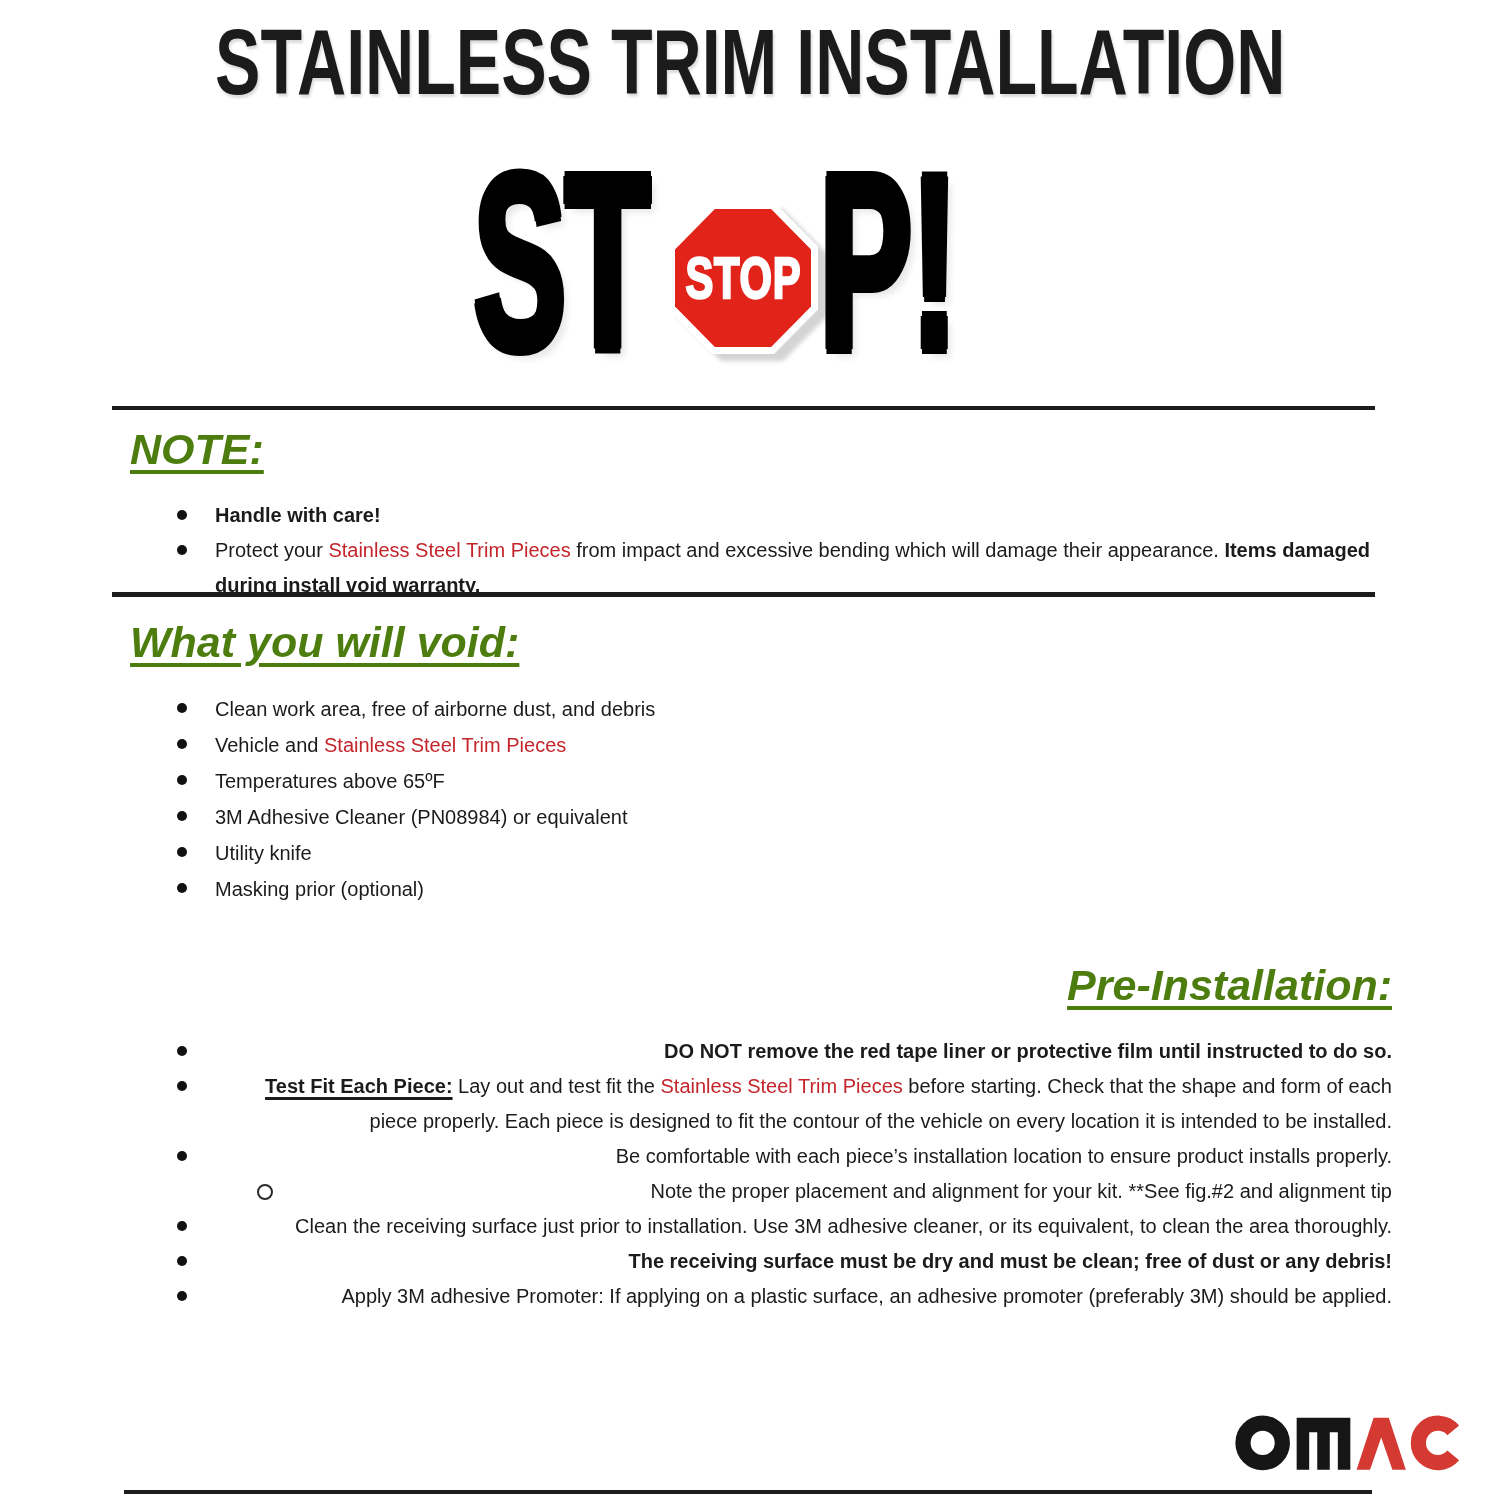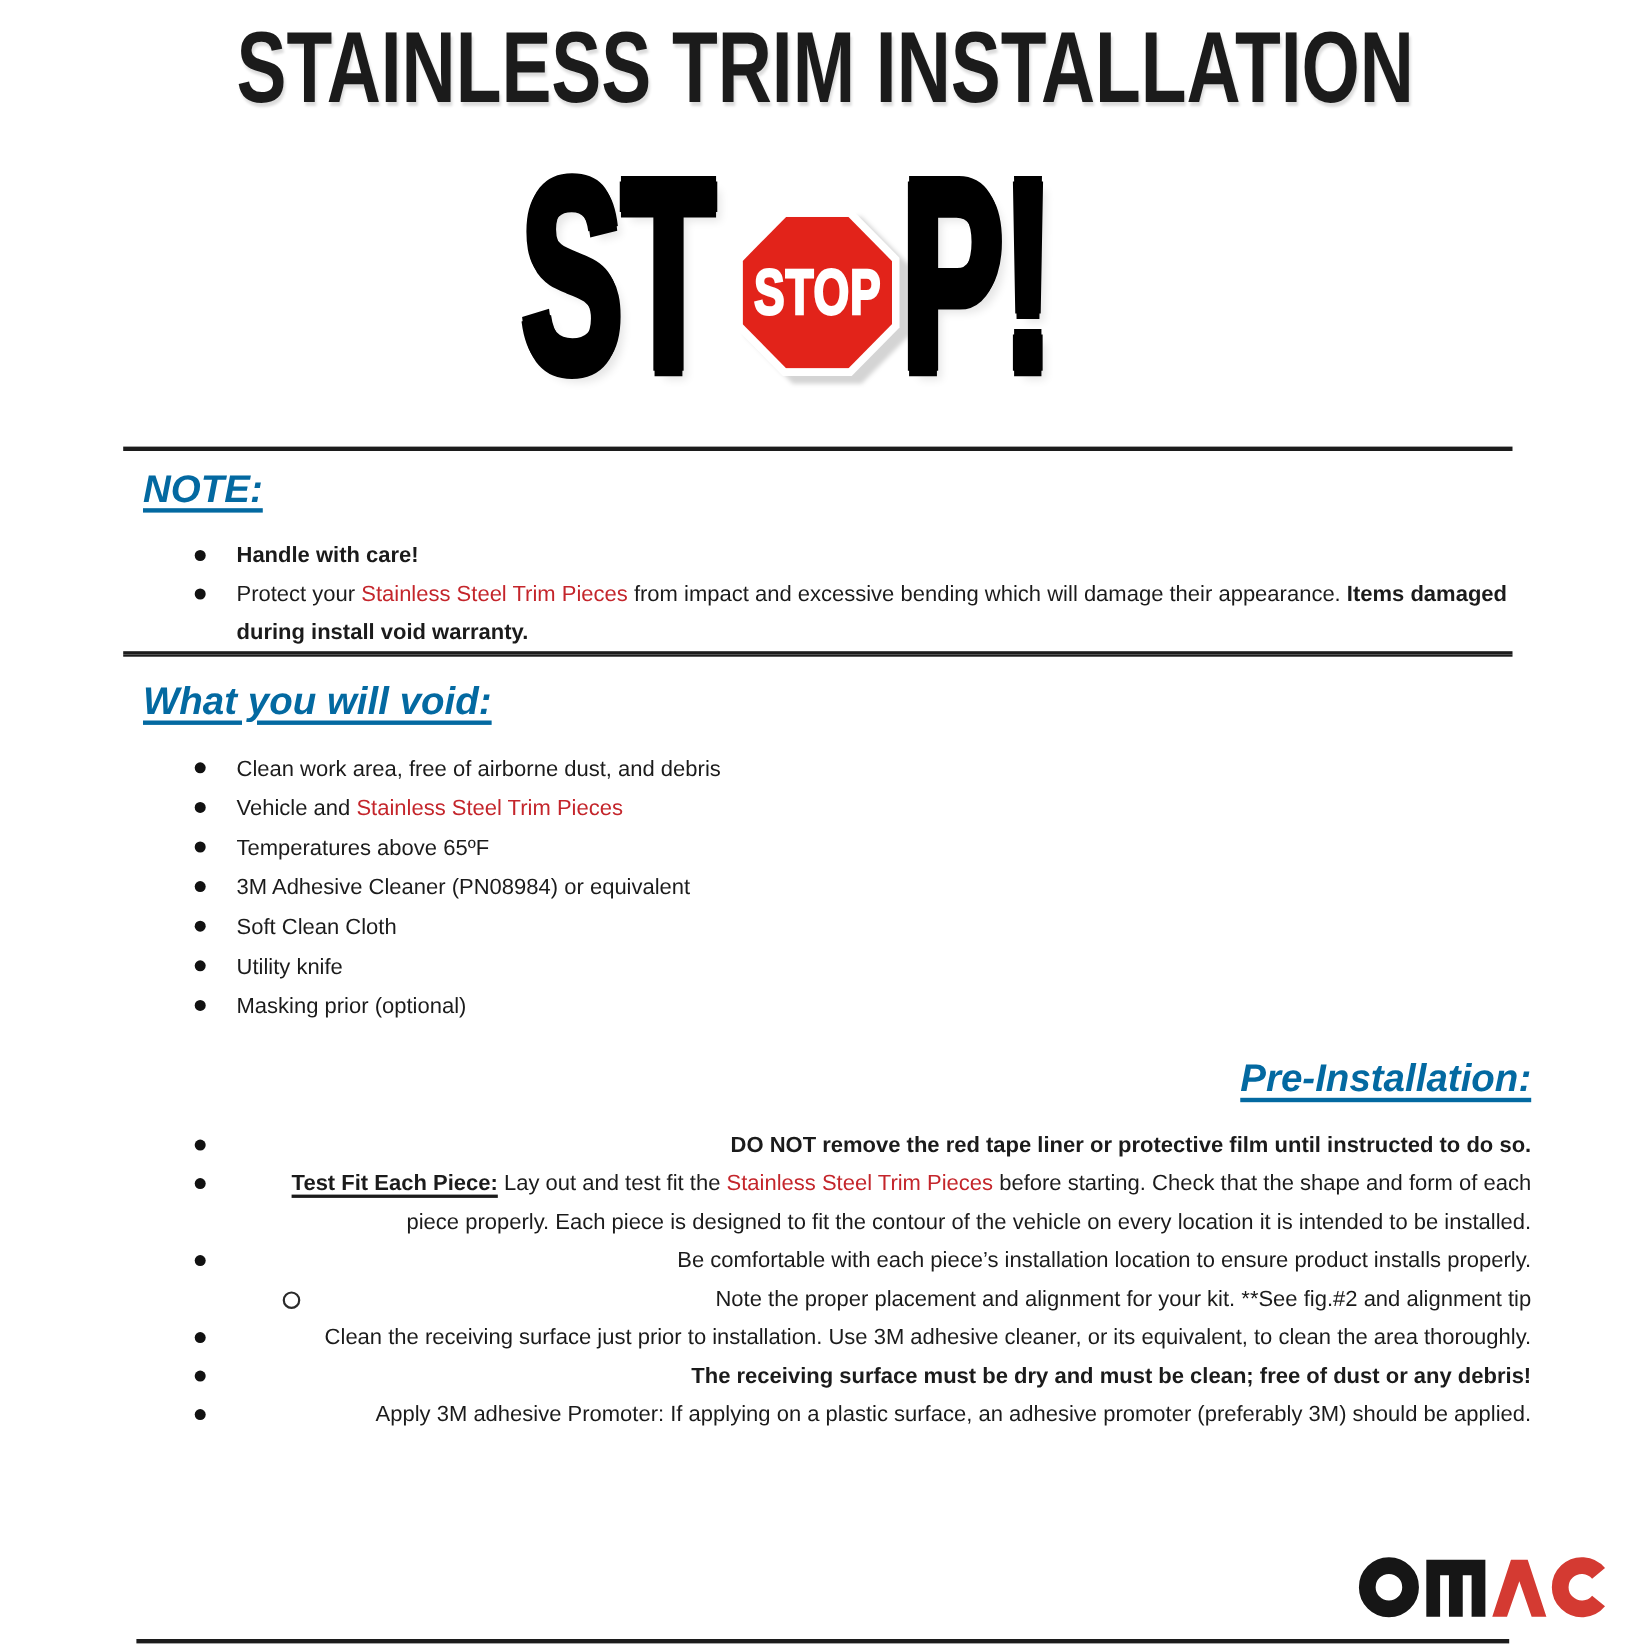--- a/index.html
+++ b/index.html
@@ -23,21 +23,21 @@
     position:absolute;top:14px;left:0;width:100%;
     text-align:center;font-weight:bold;font-size:92px;line-height:1.05;
     white-space:nowrap;
   }
   .doc-title .squeeze{
     display:inline-block;transform:scaleX(0.74);transform-origin:center;
     text-shadow:2px 3px 3px rgba(0,0,0,0.14);
   }
 
   
-  .stop-graphic{position:absolute;top:148px;left:0;width:100%;height:225px;padding-left:37px;}
+  .stop-graphic{position:absolute;top:160px;left:0;width:100%;height:225px;padding-left:37px;}
   .stop-letters{
     position:absolute;top:-22px;
     font-size:250px;line-height:1;font-weight:bold;color:#000;
     -webkit-text-stroke:10px #000;
     text-shadow:7px 0 0 #000,-7px 0 0 #000, 12px 8px 10px rgba(0,0,0,0.10);
     white-space:nowrap;
   }
   .stop-st{left:474px;transform:scaleX(0.55);transform-origin:left center;}
   .stop-p{left:820px;transform:scaleX(0.55);transform-origin:left center;}
   .oct-shadow{position:absolute;left:668px;top:42px;filter:drop-shadow(9px 7px 2px #d4d4d4);}
@@ -62,23 +62,23 @@
   .rule-1{top:406px;left:112px;width:1263px;}
   .rule-2{top:592px;left:112px;width:1263px;border-top:3px solid var(--rule);border-bottom:2px solid var(--rule);height:5px;}
   .rule-3{top:1490px;left:124px;width:1248px;}
 
   
   .section{position:absolute;left:130px;width:1262px;}
   .sec-note{top:424px;}
   .sec-need{top:617px;}
   .sec-pre{top:960px;text-align:right;}
   h2.sec-heading{
-    font-size:35px;font-weight:bold;font-style:italic;line-height:1.2;
+    font-size:43px;font-weight:bold;font-style:italic;line-height:1.2;
     text-decoration:underline;text-decoration-thickness:4px;text-underline-offset:6px;
-    margin:0 0 22px 0;color:#0369a1;
+    margin:0 0 22px 0;color:#4d7c0f;
   }
   ul.bullets{list-style:none;margin:0;padding:0;}
   ul.bullets li{
     position:relative;padding-left:85px;font-size:20px;line-height:35px;
     color:var(--ink);
   }
   ul.bullets li::before{
     content:"";position:absolute;left:47px;top:12px;width:10px;height:10px;
     border-radius:50%;background:#111;
   }
@@ -127,21 +127,20 @@
 
   <div class="rule rule-2"></div>
 
   <section class="section sec-need">
     <h2 class="sec-heading">What you will void:</h2>
     <ul class="bullets roomy">
         <li><span class="s-n">Clean work area, free of airborne dust, and debris</span></li>
         <li><span class="s-n">Vehicle and </span><span class="s-r">Stainless Steel Trim Pieces</span></li>
         <li><span class="s-n">Temperatures above 65ºF</span></li>
         <li><span class="s-n">3M Adhesive Cleaner (PN08984) or equivalent</span></li>
-        <li><span class="s-n">Soft Clean Cloth</span></li>
         <li><span class="s-n">Utility knife</span></li>
         <li><span class="s-n">Masking prior (optional)</span></li>
       </ul>
   </section>
 
   <section class="section sec-pre">
     <h2 class="sec-heading">Pre-Installation:</h2>
     <ul class="bullets">
         <li><span class="s-b">DO NOT remove the red tape liner or protective film until instructed to do so.</span></li>
         <li><span class="s-bu">Test Fit Each Piece:</span><span class="s-n"> Lay out and test fit the </span><span class="s-r">Stainless Steel Trim Pieces</span><span class="s-n"> before starting. Check that the shape and form of each piece properly. Each piece is designed to fit the contour of the vehicle on every location it is intended to be installed.</span></li>

